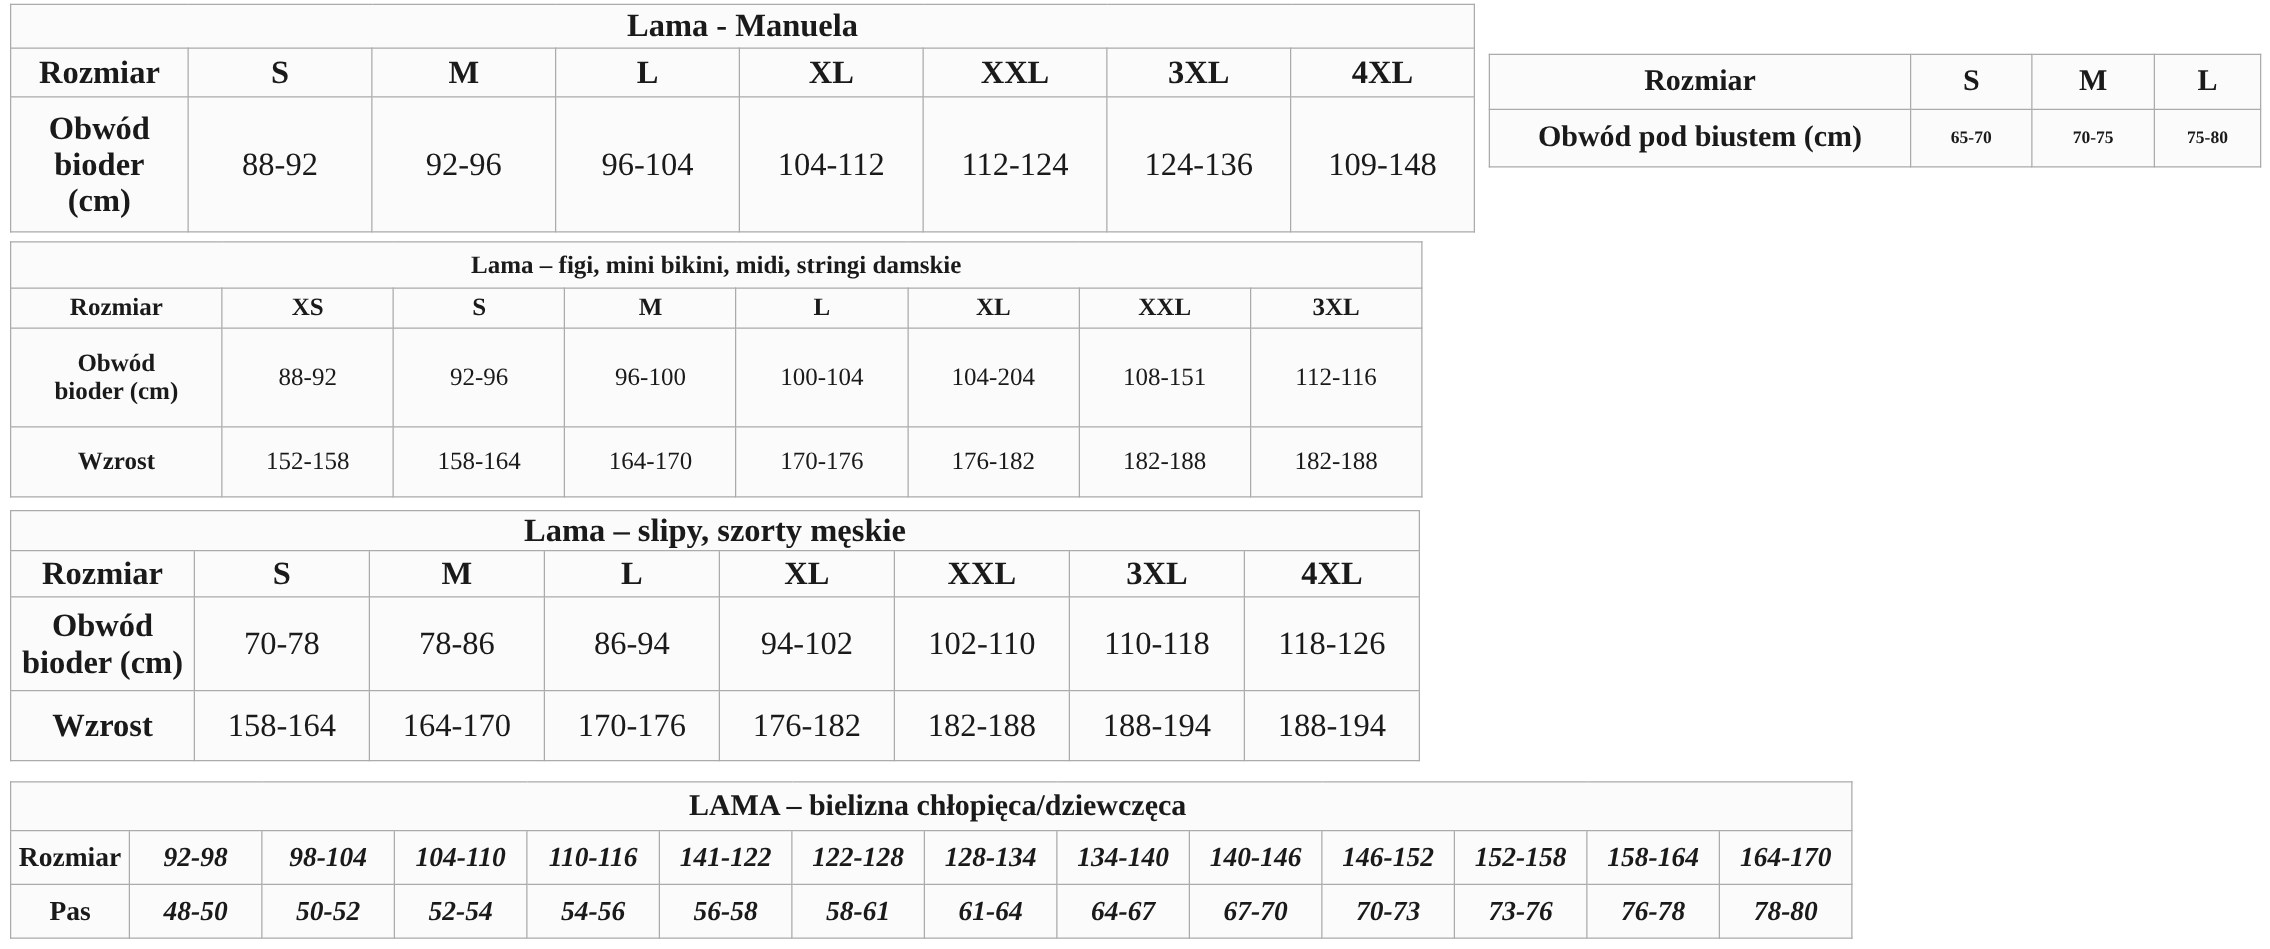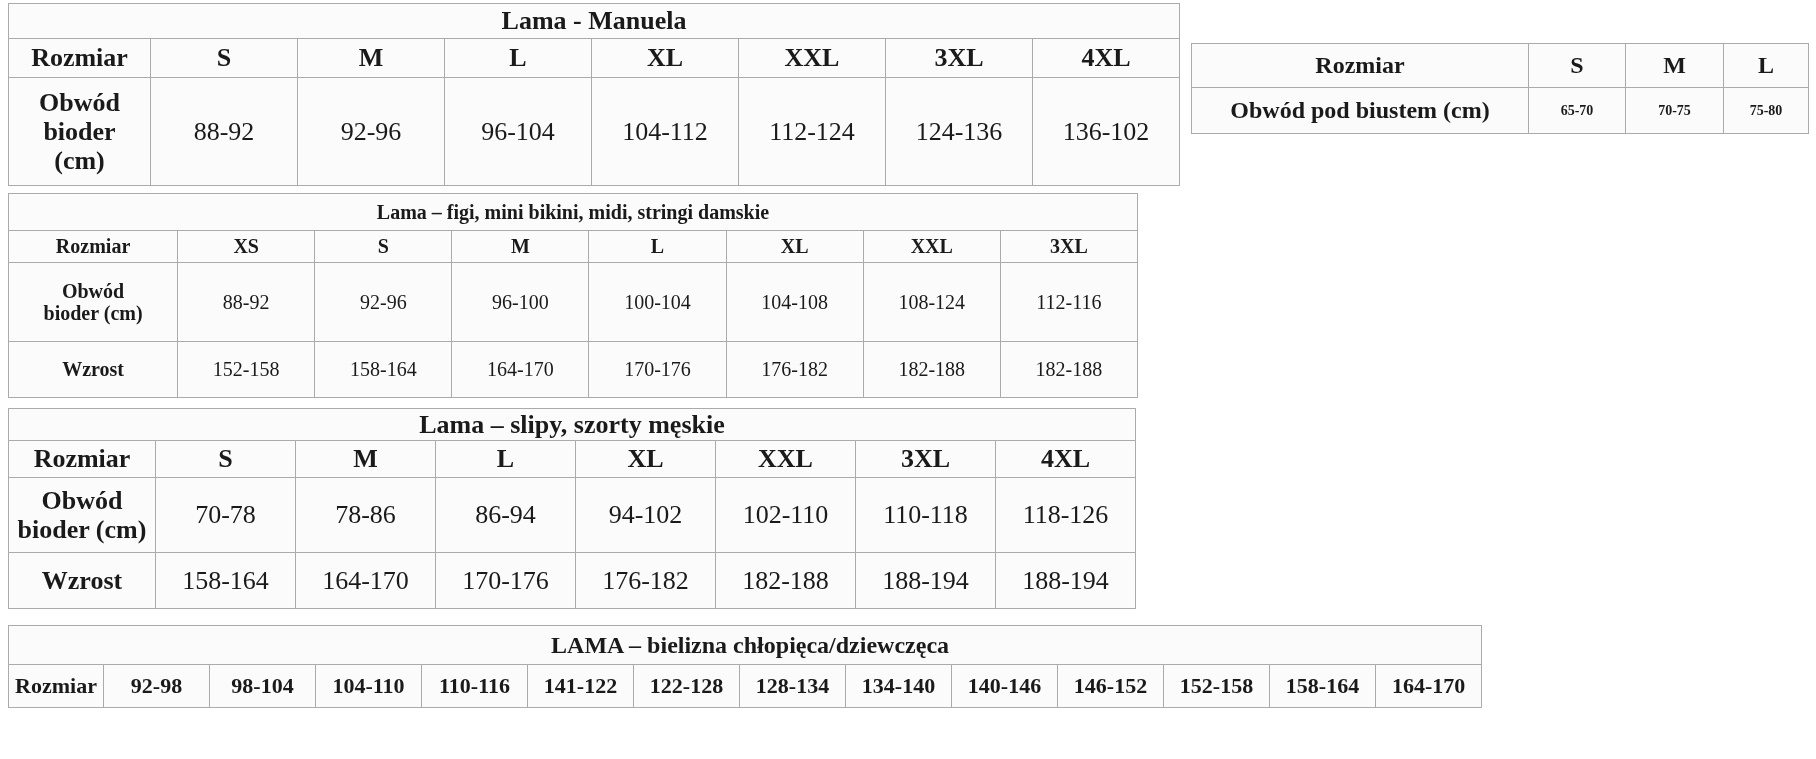--- a/index.html
+++ b/index.html
@@ -63,21 +63,21 @@
   
   .tbl-slipy { left: 8px; top: 408px; width: 1022px; font-size: 26px; }
   .tbl-slipy tr:nth-child(1) { height: 32px; }
   .tbl-slipy tr:nth-child(2) { height: 37px; }
   .tbl-slipy tr:nth-child(3) { height: 75px; }
   .tbl-slipy tr:nth-child(4) { height: 56px; }
 
   
   .tbl-dziecieca { left: 8px; top: 625px; width: 1470px; font-size: 22px; }
   .tbl-dziecieca .title-cell { font-size: 24px; padding-left: 12px; }
-  .tbl-dziecieca td.value-cell { font-weight: 700; }
+  .tbl-dziecieca td.value-cell { font-weight: 700; font-style: italic; }
   .tbl-dziecieca tr:nth-child(1) { height: 39px; }
   .tbl-dziecieca tr:nth-child(2) { height: 43px; }
   .tbl-dziecieca tr:nth-child(3) { height: 43px; }
 </style>
 </head>
 <body>
 
 <div class="canvas">
 
   <table class="size-table tbl-manuela">
@@ -108,21 +108,21 @@
         <tr>
           <th class="row-label">Obwód
 bioder
 (cm)</th>
           <td class="value-cell">88-92</td>
           <td class="value-cell">92-96</td>
           <td class="value-cell">96-104</td>
           <td class="value-cell">104-112</td>
           <td class="value-cell">112-124</td>
           <td class="value-cell">124-136</td>
-          <td class="value-cell">136-102</td>
+          <td class="value-cell">109-148</td>
         </tr>
       </tbody>
     </table>
 
   <table class="size-table tbl-topy">
     <colgroup>
       <col style="width:337px">
         <col style="width:97px">
         <col style="width:98px">
         <col style="width:85px">
@@ -168,22 +168,22 @@
           <th class="col-header">XXL</th>
           <th class="col-header">3XL</th>
         </tr>
         <tr>
           <th class="row-label">Obwód
 bioder (cm)</th>
           <td class="value-cell">88-92</td>
           <td class="value-cell">92-96</td>
           <td class="value-cell">96-100</td>
           <td class="value-cell">100-104</td>
-          <td class="value-cell">104-108</td>
-          <td class="value-cell">108-124</td>
+          <td class="value-cell">104-204</td>
+          <td class="value-cell">108-151</td>
           <td class="value-cell">112-116</td>
         </tr>
         <tr>
           <th class="row-label">Wzrost</th>
           <td class="value-cell">152-158</td>
           <td class="value-cell">158-164</td>
           <td class="value-cell">164-170</td>
           <td class="value-cell">170-176</td>
           <td class="value-cell">176-182</td>
           <td class="value-cell">182-188</td>
@@ -271,16 +271,32 @@
           <td class="value-cell">141-122</td>
           <td class="value-cell">122-128</td>
           <td class="value-cell">128-134</td>
           <td class="value-cell">134-140</td>
           <td class="value-cell">140-146</td>
           <td class="value-cell">146-152</td>
           <td class="value-cell">152-158</td>
           <td class="value-cell">158-164</td>
           <td class="value-cell">164-170</td>
         </tr>
+        <tr>
+          <th class="row-label">Pas</th>
+          <td class="value-cell">48-50</td>
+          <td class="value-cell">50-52</td>
+          <td class="value-cell">52-54</td>
+          <td class="value-cell">54-56</td>
+          <td class="value-cell">56-58</td>
+          <td class="value-cell">58-61</td>
+          <td class="value-cell">61-64</td>
+          <td class="value-cell">64-67</td>
+          <td class="value-cell">67-70</td>
+          <td class="value-cell">70-73</td>
+          <td class="value-cell">73-76</td>
+          <td class="value-cell">76-78</td>
+          <td class="value-cell">78-80</td>
+        </tr>
       </tbody>
     </table>
 
 </div>
 
 </body></html>

